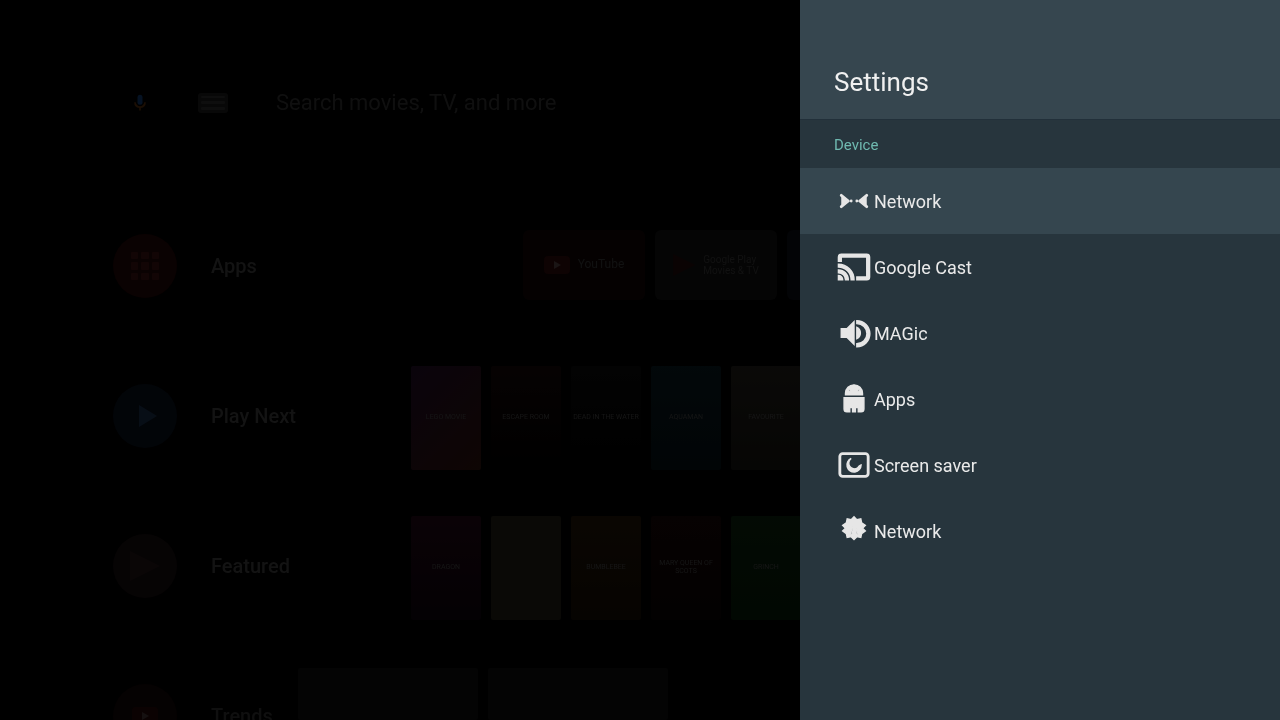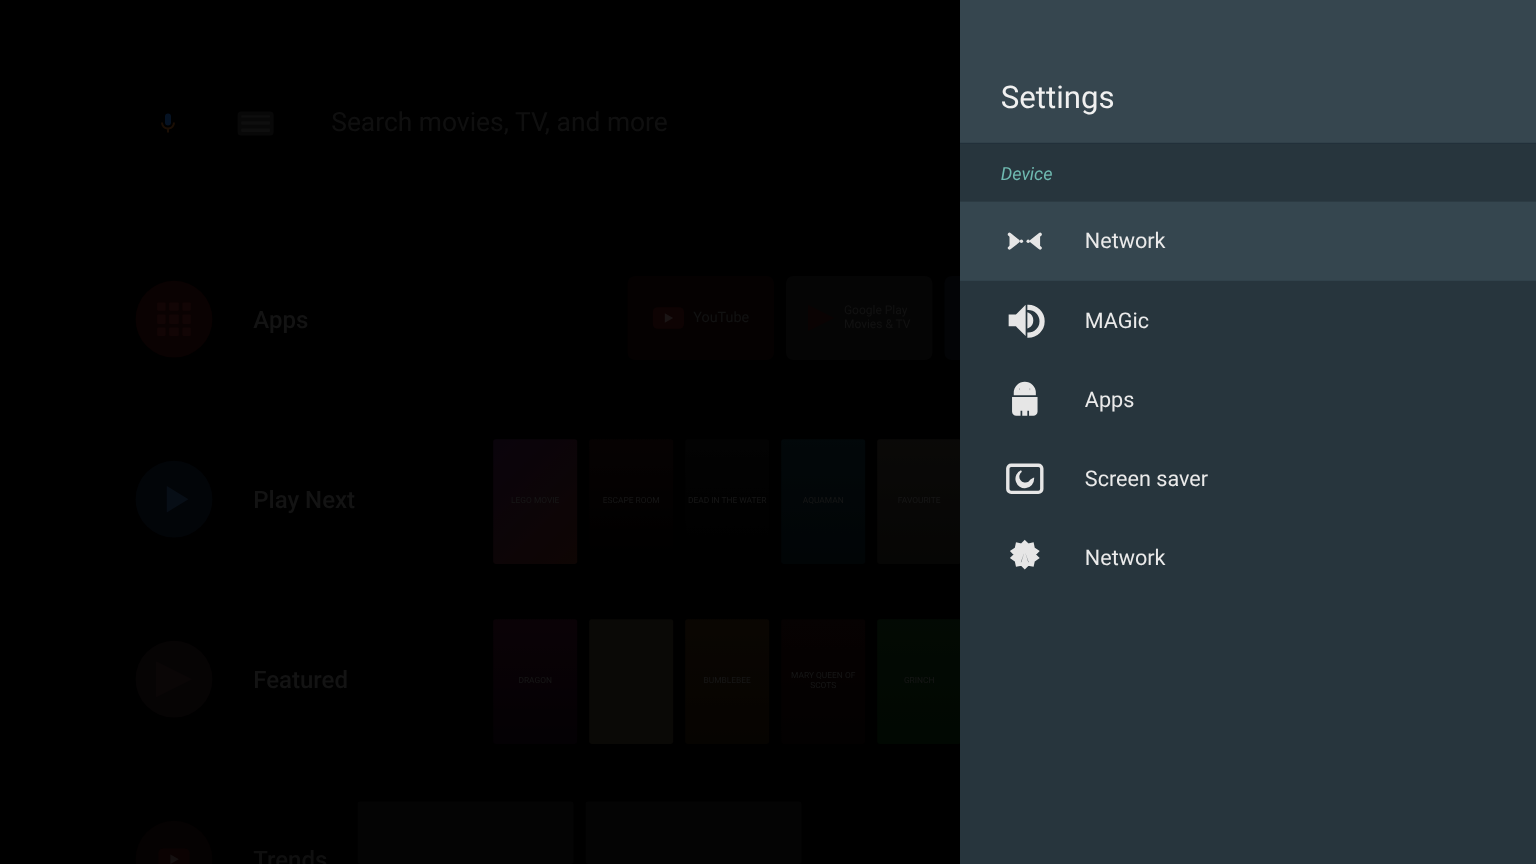--- a/index.html
+++ b/index.html
@@ -64,23 +64,23 @@
   .trends-row .row-icon { background:#1b0a0a; }
   .trends-row .row-label, .trends-row .row-icon { opacity:.8; }
 
   .last-posters { position:absolute; left:298px; top:668px; display:flex; gap:10px;}
   .last-posters .poster { height:52px; }
 
   
   .panel { position:absolute; top:0; right:0; width:480px; height:720px; background:#27353d; color:#e6e6e6; display:flex; flex-direction:column; }
   .panel-header { height:120px; background:#36464f; display:flex; align-items:flex-end; padding:0 0 22px 34px; border-bottom:1px solid #22303a; }
   .panel-title { font-size:26px; font-weight:400; color:#f0f0f0;margin-top:28px; }
-  .section-label { padding:16px 34px 14px; font-size:15px; color:#6fb9b0;font-style:italic; }
+  .section-label { padding:16px 34px 14px; font-size:15px; color:#6fb9b0; }
   .menu { flex:1; }
-  .item { display:flex; align-items:center; height:66px; padding:0 34px; gap:30px; cursor:pointer; }
+  .item { display:flex; align-items:center; height:66px; padding:0 34px; cursor:pointer; }
   .item.selected { background:#35464f; }
   .item .ico { width:40px; display:flex; justify-content:center; }
   .item .ico svg { width:34px; height:34px; stroke:#e6e6e6; fill:#e6e6e6; }
   .item .lbl { font-size:18px; color:#eaeaea; }
 </style>
 </head>
 <body>
 
 <div class="root">
 
@@ -199,20 +199,28 @@
         <span class="ico">
           <svg viewBox="0 0 24 24" fill="none" stroke="#e6e6e6" stroke-width="2" stroke-linecap="round" stroke-linejoin="round">
               <path d="M3 8l5 4-5 4M21 8l-5 4 5 4"></path>
               <circle cx="10" cy="12" r="1" fill="#e6e6e6" stroke="none"></circle>
               <circle cx="14" cy="12" r="1" fill="#e6e6e6" stroke="none"></circle>
             </svg>
         </span>
         <span class="lbl">Network</span>
       </div>
 
+      <div class="item">
+        <span class="ico">
+          <svg viewBox="0 0 24 24">
+              <path fill="#e6e6e6" d="M21 3H3a2 2 0 0 0-2 2v3h2V5h18v14h-7v2h7a2 2 0 0 0 2-2V5a2 2 0 0 0-2-2zM1 18v3h3a3 3 0 0 0-3-3zm0-4v2a5 5 0 0 1 5 5h2a7 7 0 0 0-7-7zm0-4v2a9 9 0 0 1 9 9h2A11 11 0 0 0 1 10z"></path>
+            </svg>
+        </span>
+        <span class="lbl">Google Cast</span>
+      </div>
 
       <div class="item">
         <span class="ico">
           <svg viewBox="0 0 24 24">
               <path fill="#e6e6e6" d="M3 9v6h4l5 5V4L7 9H3zm13.5 3a4.5 4.5 0 0 0-2.5-4v8a4.5 4.5 0 0 0 2.5-4zm-2.5-8.7v2.06A7 7 0 0 1 14 19.64v2.06a9 9 0 0 0 0-18.4z"></path>
             </svg>
         </span>
         <span class="lbl">MAGic</span>
       </div>
 

